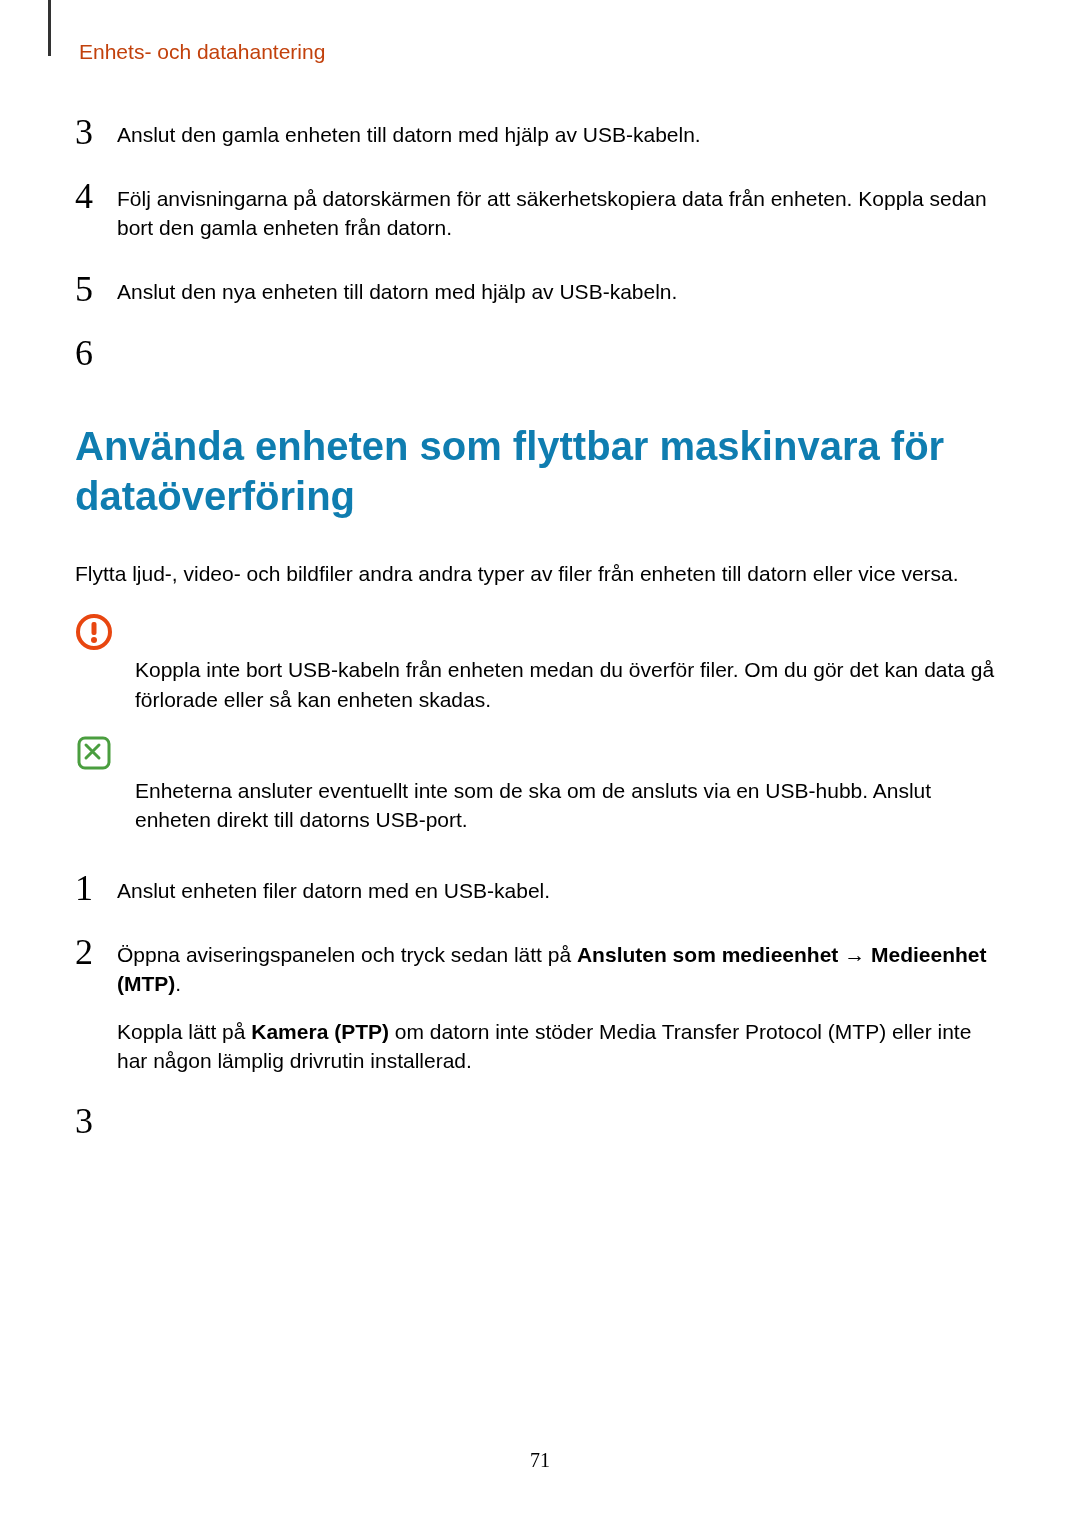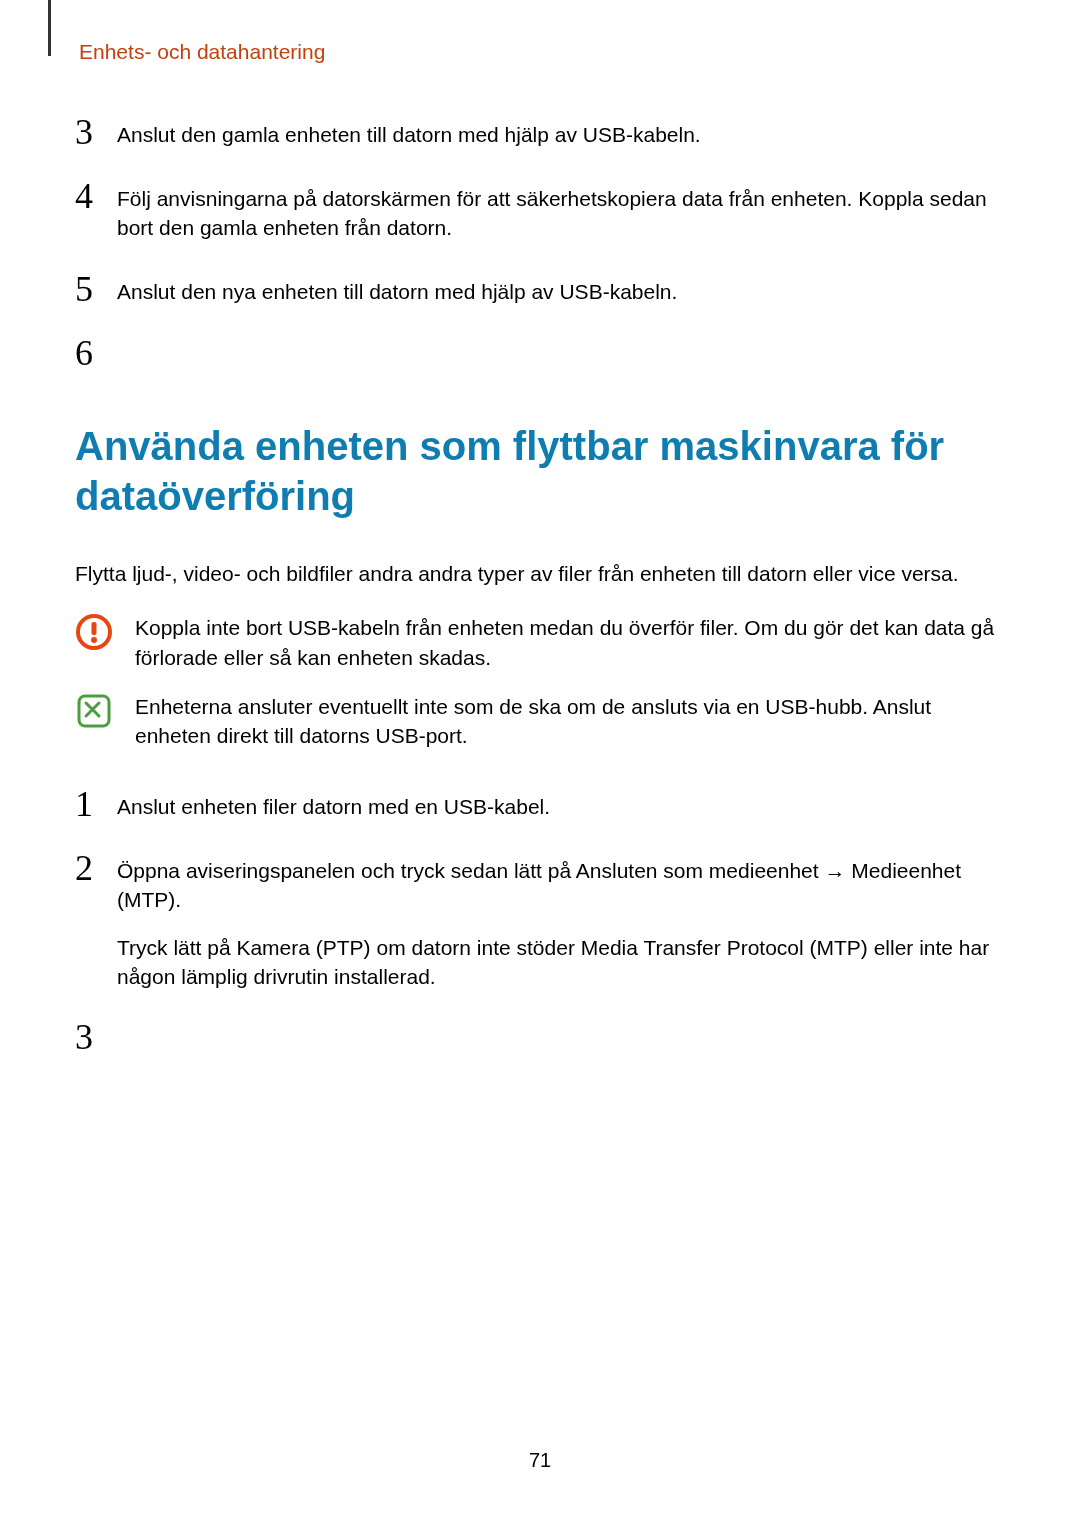--- a/index.html
+++ b/index.html
@@ -75,31 +75,33 @@
       min-width: 38px;
       height: 38px;
       margin-right: 22px;
       flex-shrink: 0;
     }
     .callout-text {
       font-size: 21px;
       color: #000;
       line-height: 1.4;
       padding-top: 0px;
+      margin-top: 42px;
     }
     .bold {
-      font-weight: 400;
+      font-weight: 700;
     }
     .page-number {
       position: absolute;
       bottom: 55px;
       left: 50%;
       transform: translateX(-50%);
       font-size: 20px;
       color: #000;
+      font-family: Liberation Serif, serif;
     }
     .arrow {
       font-size: 21px;
     }
   </style>
 </head>
 <body>
 
 <div class="header-marker"></div>
 
@@ -151,21 +153,21 @@
 <div class="numbered-list" style="margin-top:35px;">
   <div class="numbered-item">
     <div class="num">1</div>
     <div class="text">Anslut enheten filer datorn med en USB-kabel.</div>
   </div>
   <div class="numbered-item">
     <div class="num">2</div>
     <div class="text">
       <span>Öppna aviseringspanelen och tryck sedan lätt på </span><span class="bold">Ansluten som medieenhet</span><span class="arrow"> → </span><span class="bold">Medieenhet (MTP)</span><span>.</span>
       <div style="height:18px;"></div>
-      <span>Tryck lätt på </span><span class="bold">Kamera (PTP)</span><span> om datorn inte stöder Media Transfer Protocol (MTP) eller inte har någon lämplig drivrutin installerad.</span>
+      <span>Koppla lätt på </span><span class="bold">Kamera (PTP)</span><span> om datorn inte stöder Media Transfer Protocol (MTP) eller inte har någon lämplig drivrutin installerad.</span>
     </div>
   </div>
   <div class="numbered-item" style="margin-top:10px;">
     <div class="num">3</div>
   </div>
 </div>
 
 <div class="page-number">71</div>
 
 </body></html>

